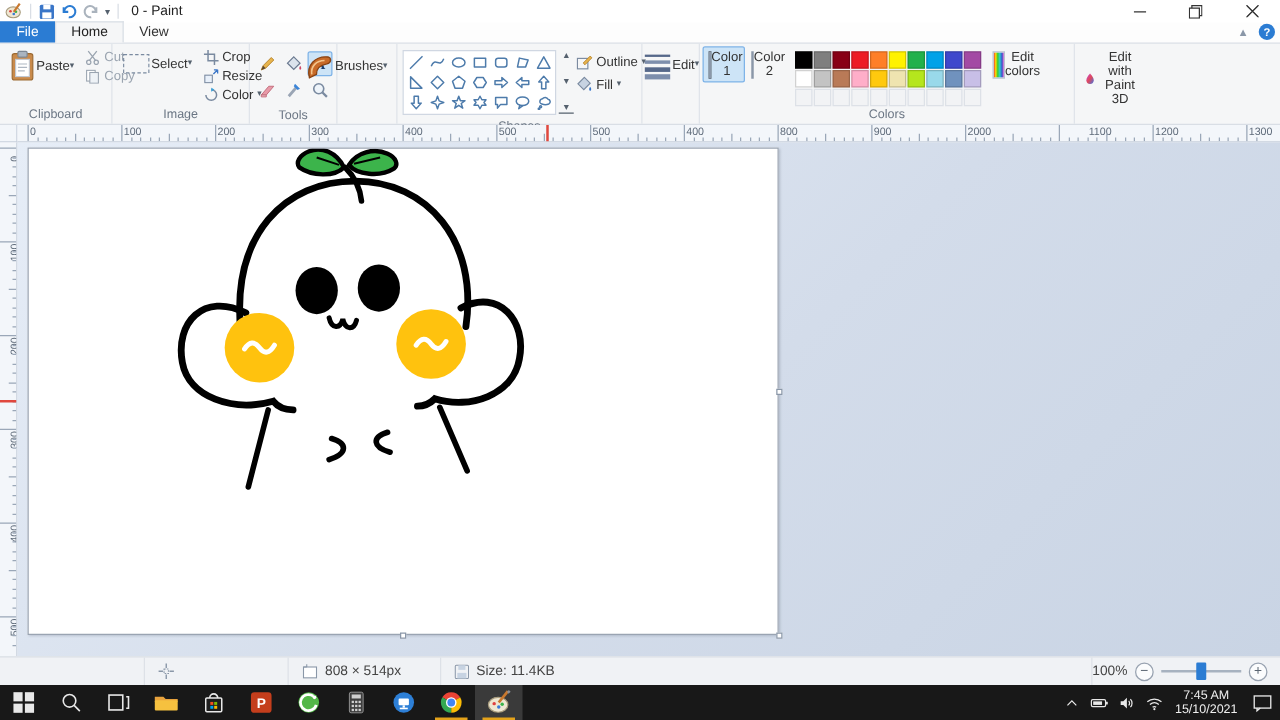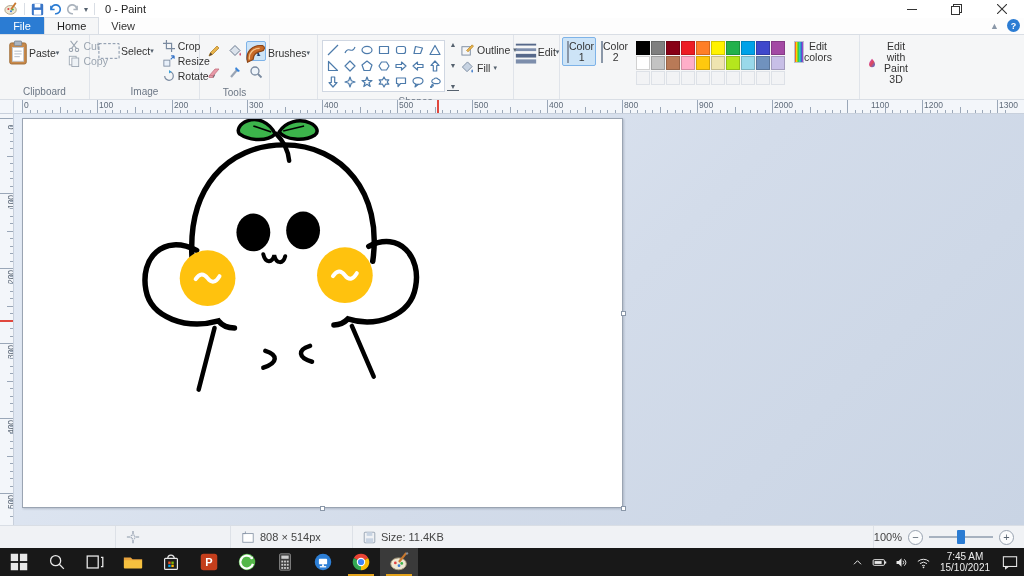--- a/index.html
+++ b/index.html
@@ -210,21 +210,21 @@
               <rect x="1" y="6" width="7" height="7" fill="#e8f0fa" stroke="#7a8aa0"></rect>
               <path d="M9,5 L13,1 M13,1 L13,4.5 M13,1 L9.5,1" stroke="#3a76c8" stroke-width="1.3" fill="none"></path>
             </svg>
           <span>Resize</span>
         </div>
         <div class="smallbtn">
           <svg width="12" height="12" viewBox="0 0 14 14">
               <path d="M7,2 A5,5 0 1 1 2,7" fill="none" stroke="#7a8aa0" stroke-width="1.4"></path>
               <path d="M7,0 L10,2 L7,4 Z" fill="#3aa0d8"></path>
             </svg>
-          <span>Rotate</span>
+          <span>Color</span>
             <span class="caret">▾</span>
         </div>
       </div>
     </div>
     <div class="rgroup-label">Image</div>
   </div>
 
   <div class="rgroup" style="width:70px">
     <div class="rgroup-body" style="justify-content:center">
       <div class="toolgrid">
@@ -479,20 +479,21 @@
           <div class="pcell empty"></div>
           <div class="pcell empty"></div>
           <div class="pcell empty"></div>
           <div class="pcell empty"></div>
         </div>
       <div class="bigbtn" style="width:48px">
         <div class="rainbow"></div>
         <span class="lbl">Edit colors</span>
       </div>
     </div>
+    <div class="rgroup-label">Colors</div>
   </div>
 
   <div class="rgroup" style="width:62px;border-right:none">
     <div class="rgroup-body" style="justify-content:center">
       <div class="bigbtn">
         <svg width="22" height="22" viewBox="0 0 24 24">
             <defs>
               <linearGradient id="p3d" x1="0" y1="0" x2="1" y2="1">
                 <stop offset="0" stop-color="#c84bd8"></stop>
                 <stop offset="0.5" stop-color="#e0485a"></stop>

